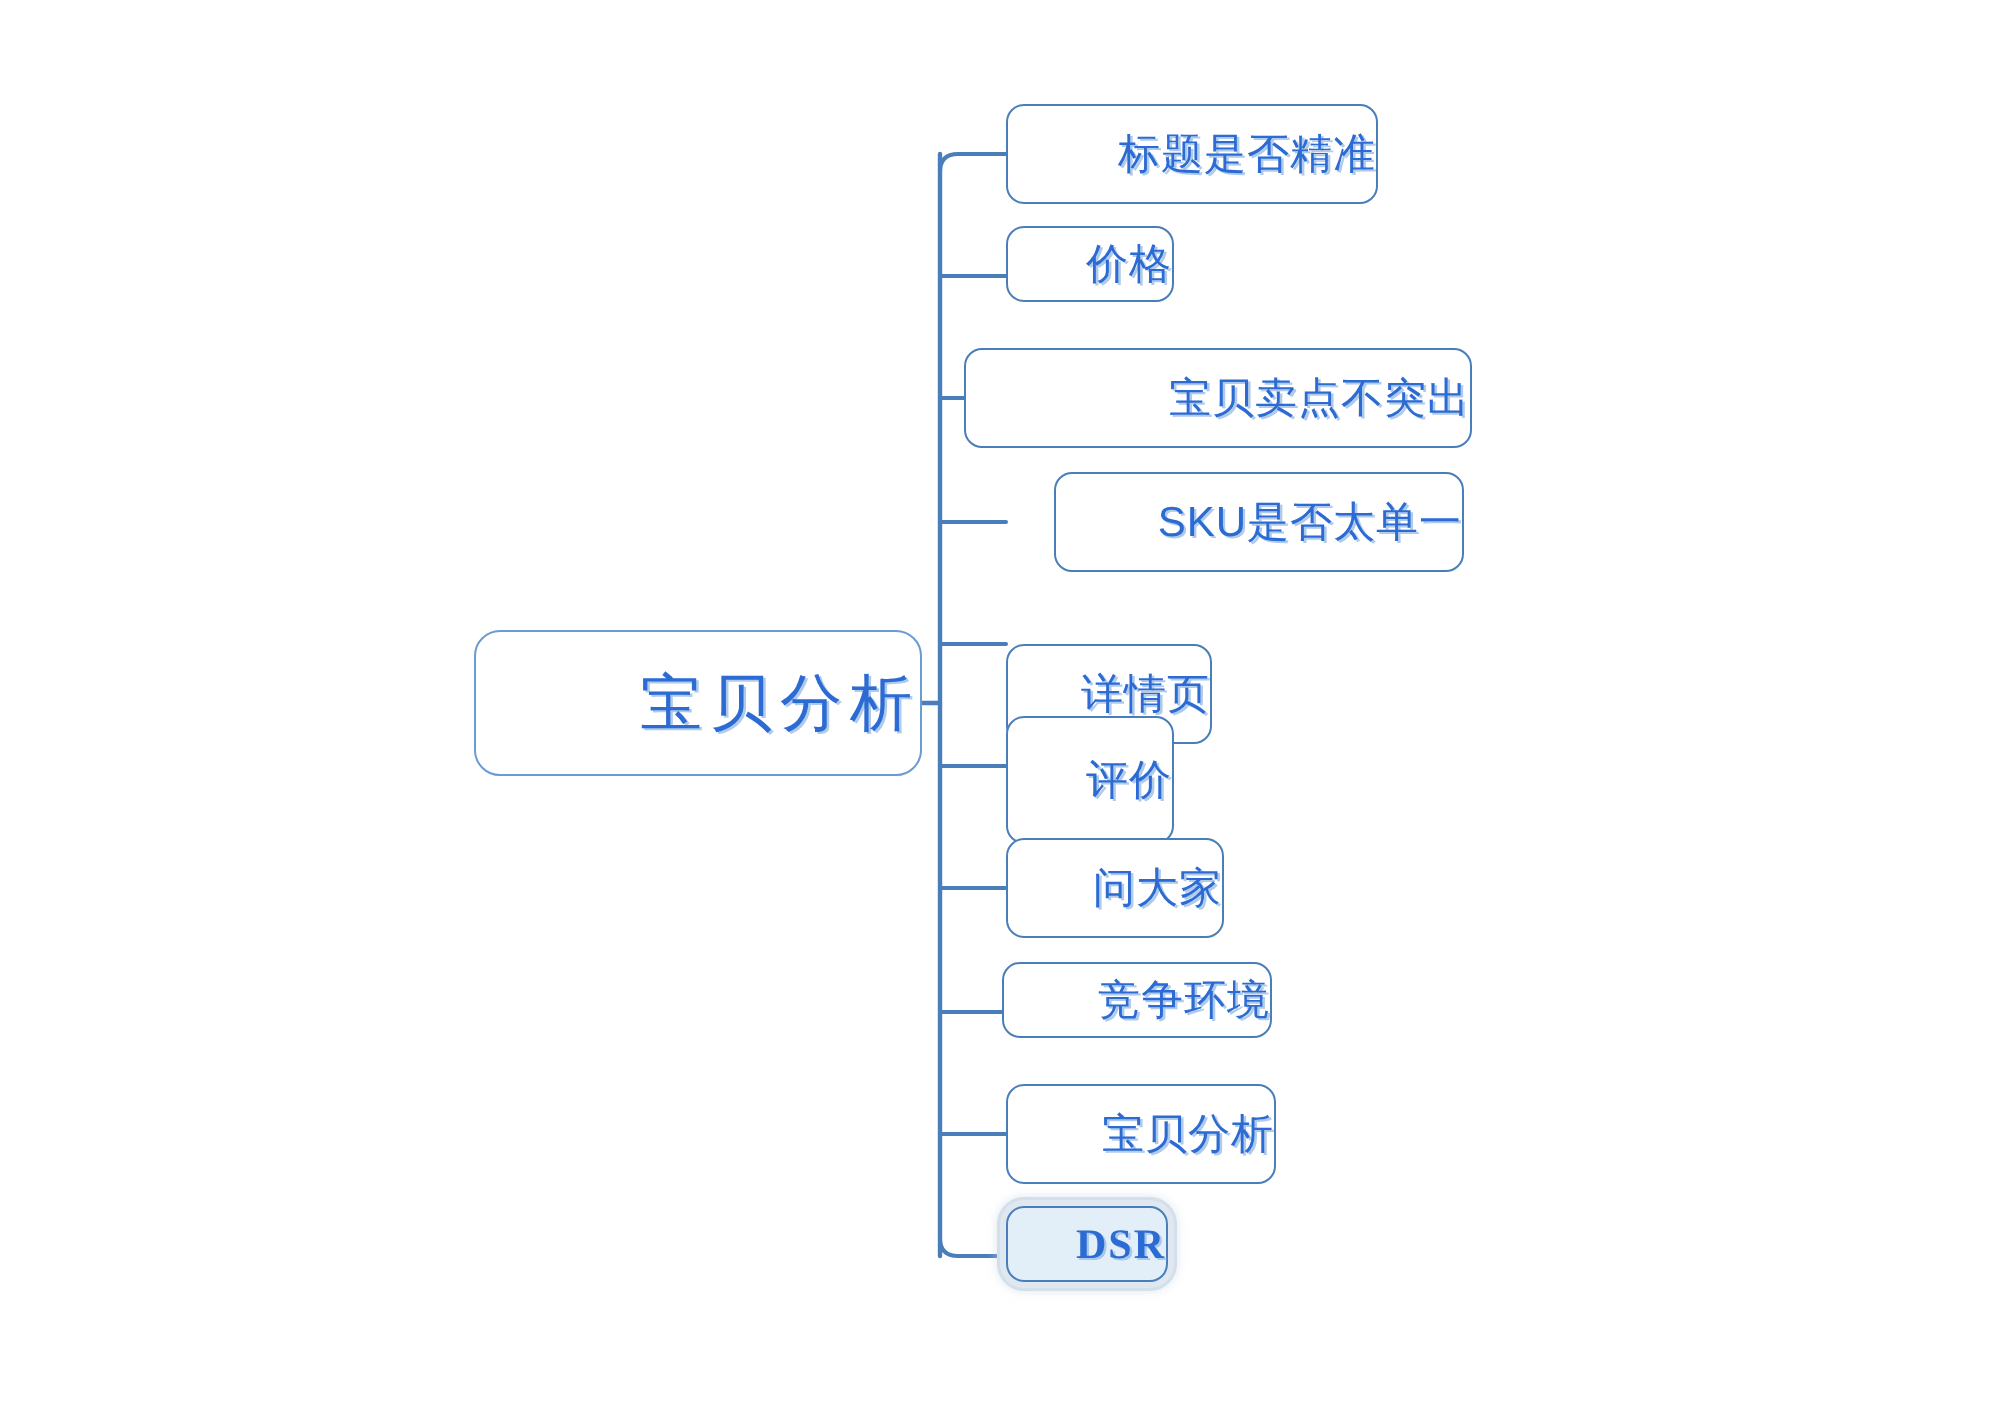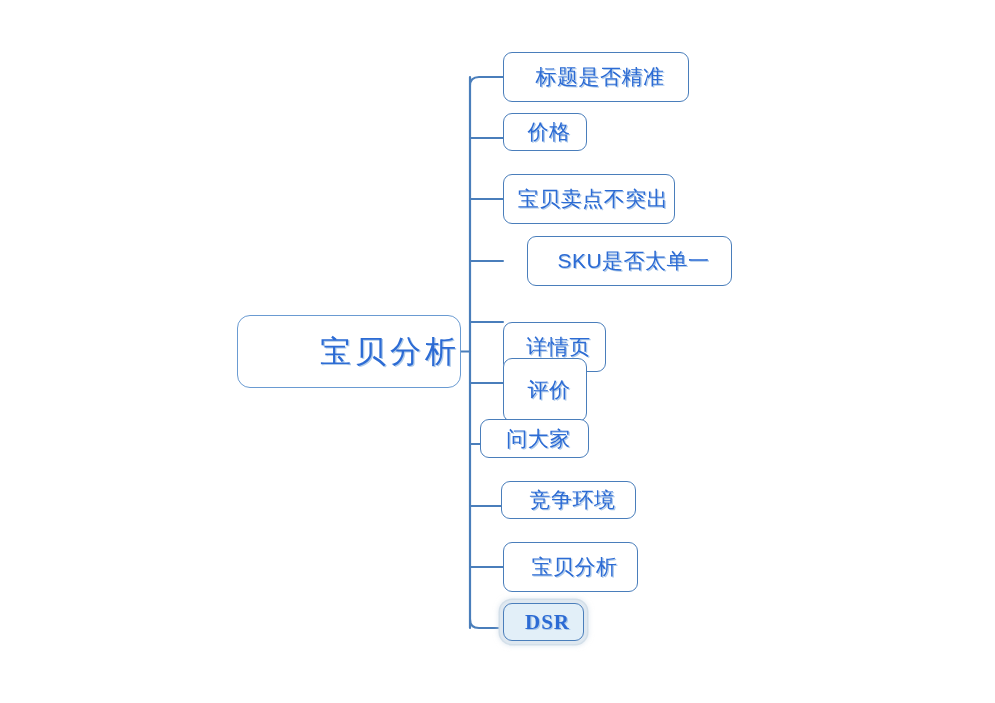--- a/index.html
+++ b/index.html
@@ -49,21 +49,21 @@
   .node.root {
     border-width: 1.8px;
     border-radius: 13px;
     border-color: #6a9bd2;
     font-size: 31px;
     letter-spacing: 4px;
   }
 
   .node.child {
     font-size: 21px;
-    justify-content: center;
+    justify-content: flex-end;
     padding-left: 8px;
   }
 
   
   .node.selected {
     background: #e2eff8;
     border-color: #4a7ebb;
     box-shadow:
       0 0 0 3px #dfe8f0,
       0 0 0 4.5px #d3dfe9,
@@ -99,33 +99,33 @@
   <div id="nodes">
       <div class="node root" style="left: 237px; top: 315px; width: 224px; height: 73px;">
         <span>宝贝分析</span>
       </div>
       <div class="node child" style="left: 503px; top: 52px; width: 186px; height: 50px;">
         <span>标题是否精准</span>
       </div>
       <div class="node child" style="left: 503px; top: 113px; width: 84px; height: 38px;">
         <span>价格</span>
       </div>
-      <div class="node child" style="left: 503px; top: 174px; width: 172px; height: 50px;">
+      <div class="node child" style="left: 482px; top: 174px; width: 254px; height: 50px;">
         <span>宝贝卖点不突出</span>
       </div>
       <div class="node child" style="left: 503px; top: 236px; width: 205px; height: 50px; margin-left: 24px;">
         <span>SKU是否太单一</span>
       </div>
       <div class="node child" style="left: 503px; top: 297px; width: 103px; height: 50px; margin-top: 25px;">
         <span>详情页</span>
       </div>
       <div class="node child" style="left: 503px; top: 358px; width: 84px; height: 64px;">
         <span>评价</span>
       </div>
-      <div class="node child" style="left: 480px; top: 419px; width: 109px; height: 39px;">
+      <div class="node child" style="left: 503px; top: 419px; width: 109px; height: 50px;">
         <span>问大家</span>
       </div>
       <div class="node child" style="left: 501px; top: 481px; width: 135px; height: 38px;">
         <span>竞争环境</span>
       </div>
       <div class="node child" style="left: 503px; top: 542px; width: 135px; height: 50px;">
         <span>宝贝分析</span>
       </div>
       <div class="node child selected latin" style="left: 503px; top: 603px; width: 81px; height: 38px;">
         <span>DSR</span>

